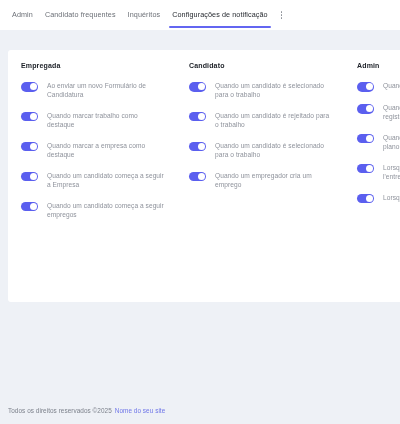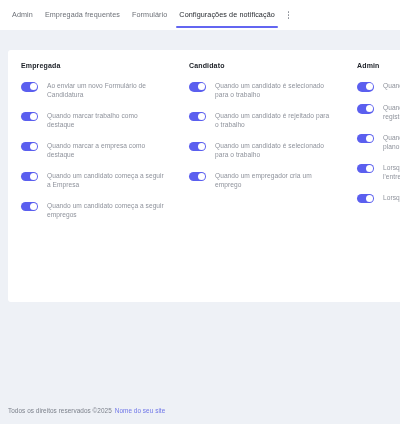--- a/index.html
+++ b/index.html
@@ -164,22 +164,22 @@
     letter-spacing: .05px;
     margin-left: 3px;
     cursor: pointer;
   }
 </style>
 </head>
 <body>
 
 <div class="tabbar">
   <div class="tab">Admin</div>
-  <div class="tab">Empregada frequentes</div>
-  <div class="tab">Formulário</div>
+  <div class="tab">Candidato frequentes</div>
+  <div class="tab">Inquéritos</div>
   <div class="tab active">Configurações de notificação</div>
   <div class="kebab">
     <i></i>
     <i></i>
     <i></i>
   </div>
 </div>
 
 <div class="page">
 

